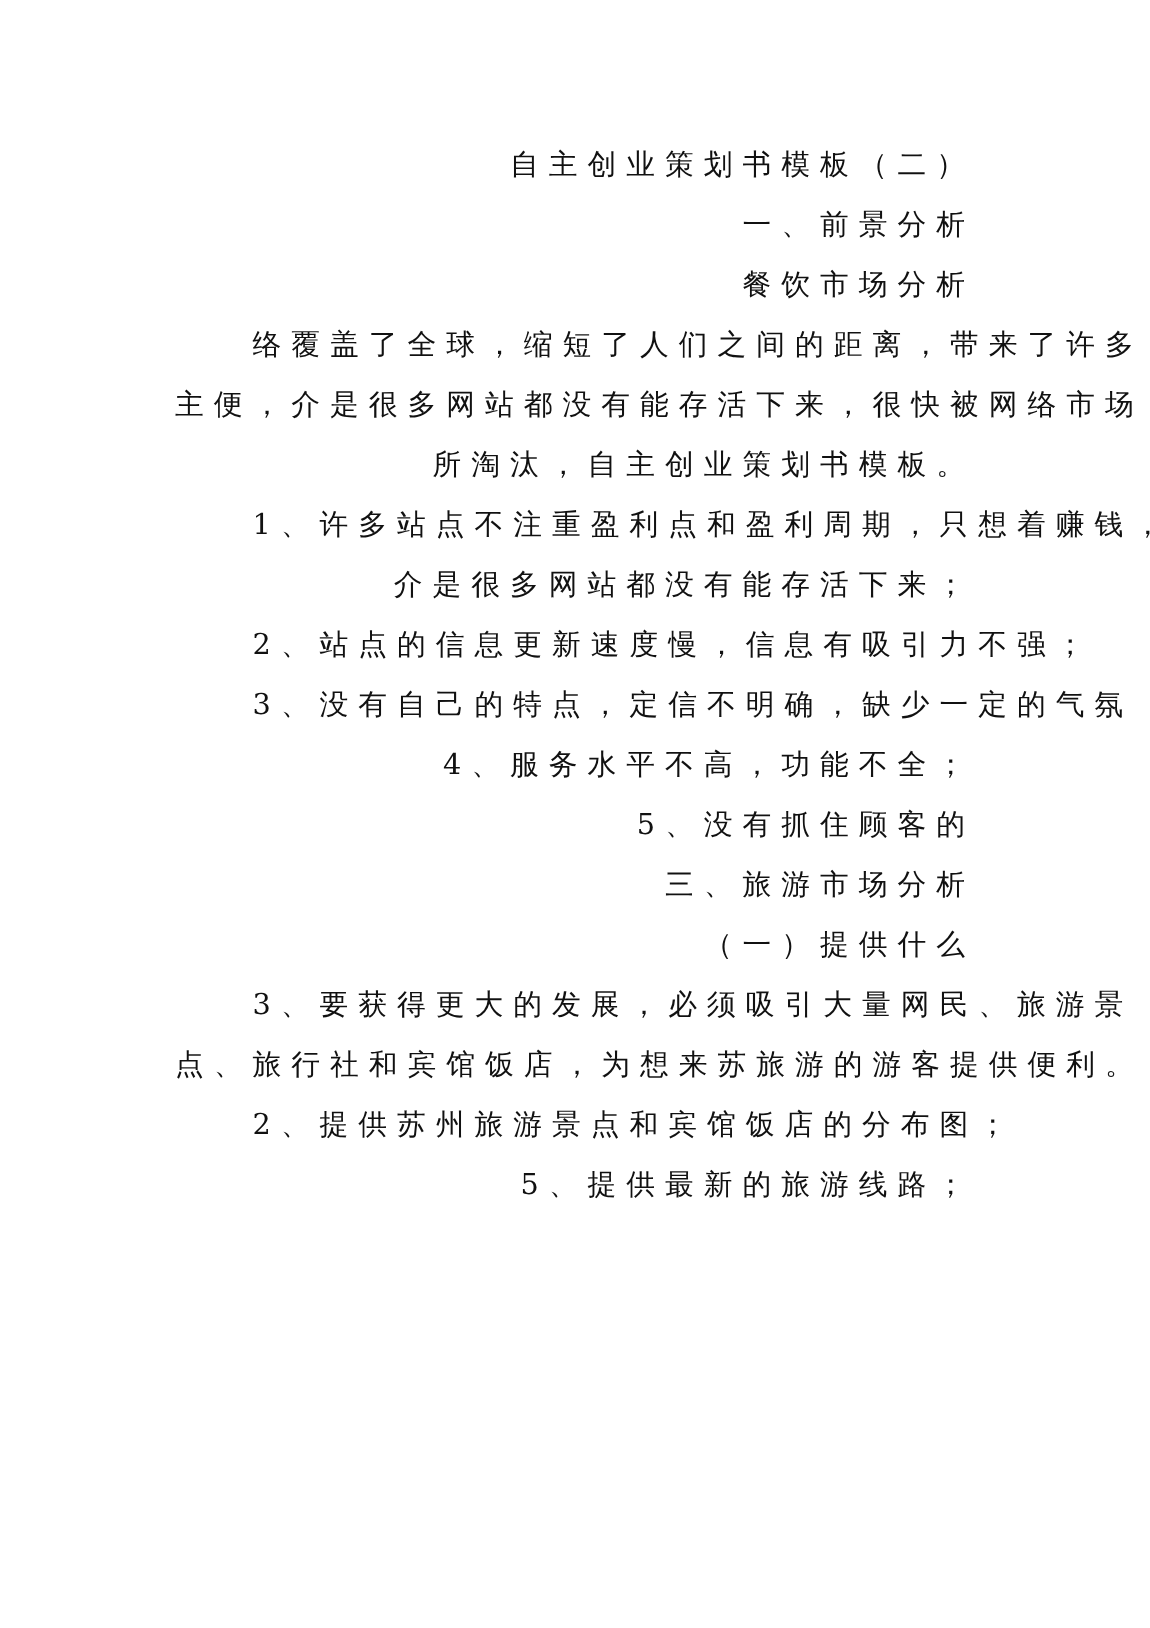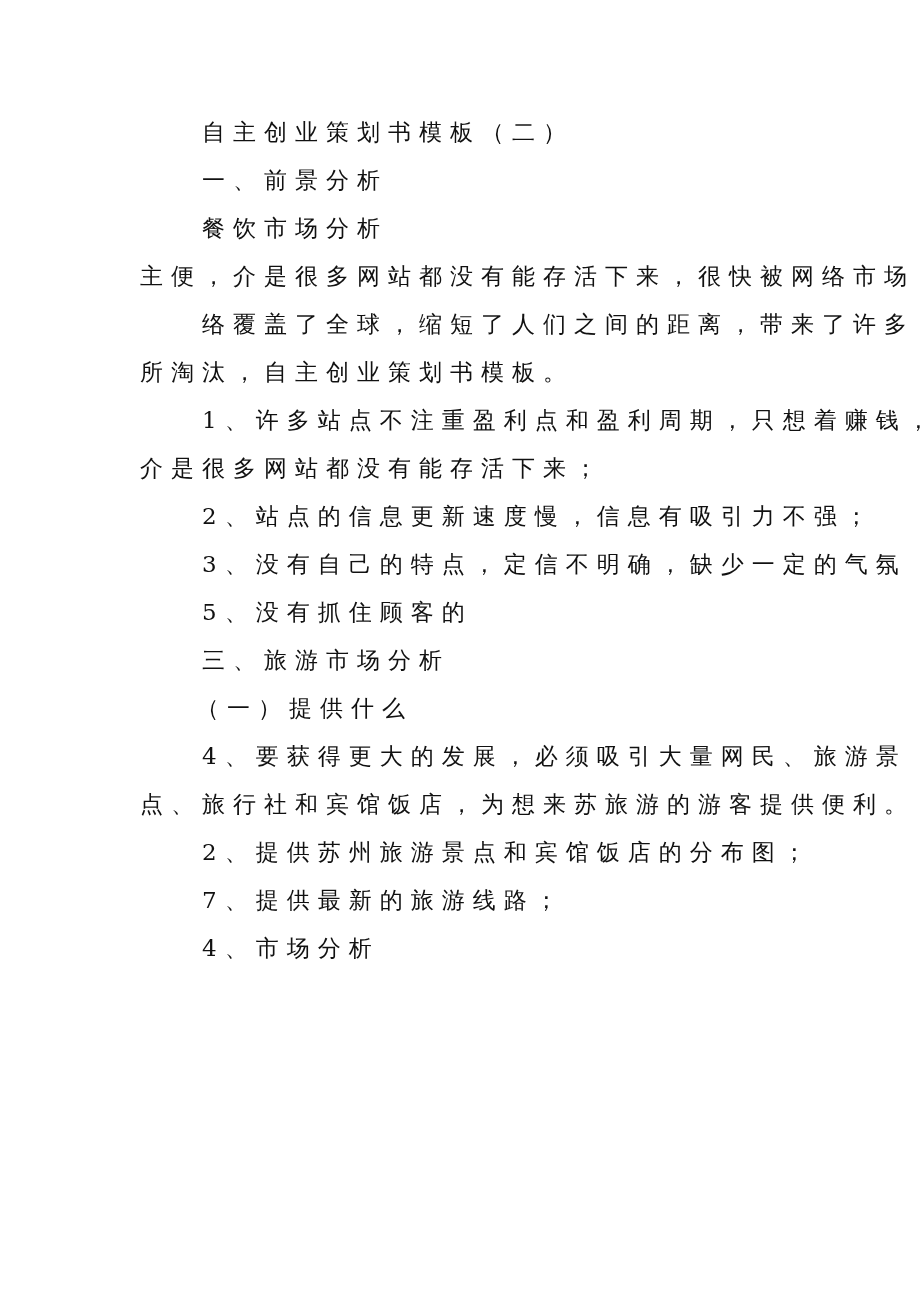--- a/index.html
+++ b/index.html
@@ -8,38 +8,38 @@
     position: absolute;
     left: 140px;
     top: 108px;
     width: 640px;
     font-family: "DejaVu Serif", "Liberation Serif", serif;
     font-size: 23px;
     letter-spacing: 8px;
     color: #111111;
     line-height: 48px;
   }
-  .line { white-space: nowrap; height: 48px; }
+  .line { white-space: nowrap; height: 48px; text-align: right; }
   .indent { padding-left: 62px; }
 </style>
 </head>
 <body>
 
 <div class="page">
   <div class="line indent">自主创业策划书模板（二）</div>
   <div class="line indent">一、前景分析</div>
   <div class="line indent">餐饮市场分析</div>
+  <div class="line indent">络覆盖了全球，缩短了人们之间的距离，带来了许多</div>
   <div class="line">主便，介是很多网站都没有能存活下来，很快被网络市场</div>
-  <div class="line indent">络覆盖了全球，缩短了人们之间的距离，带来了许多</div>
   <div class="line">所淘汰，自主创业策划书模板。</div>
   <div class="line indent">1、许多站点不注重盈利点和盈利周期，只想着赚钱，</div>
   <div class="line">介是很多网站都没有能存活下来；</div>
   <div class="line indent">2、站点的信息更新速度慢，信息有吸引力不强；</div>
   <div class="line indent">3、没有自己的特点，定信不明确，缺少一定的气氛</div>
+  <div class="line indent">4、服务水平不高，功能不全；</div>
   <div class="line indent">5、没有抓住顾客的</div>
   <div class="line indent">三、旅游市场分析</div>
   <div class="line" style="padding-left:56px">（一）提供什么</div>
-  <div class="line indent">4、要获得更大的发展，必须吸引大量网民、旅游景</div>
+  <div class="line indent">3、要获得更大的发展，必须吸引大量网民、旅游景</div>
   <div class="line">点、旅行社和宾馆饭店，为想来苏旅游的游客提供便利。</div>
   <div class="line indent">2、提供苏州旅游景点和宾馆饭店的分布图；</div>
-  <div class="line indent">7、提供最新的旅游线路；</div>
-  <div class="line indent">4、市场分析</div>
+  <div class="line indent">5、提供最新的旅游线路；</div>
 </div>
 
 </body></html>

